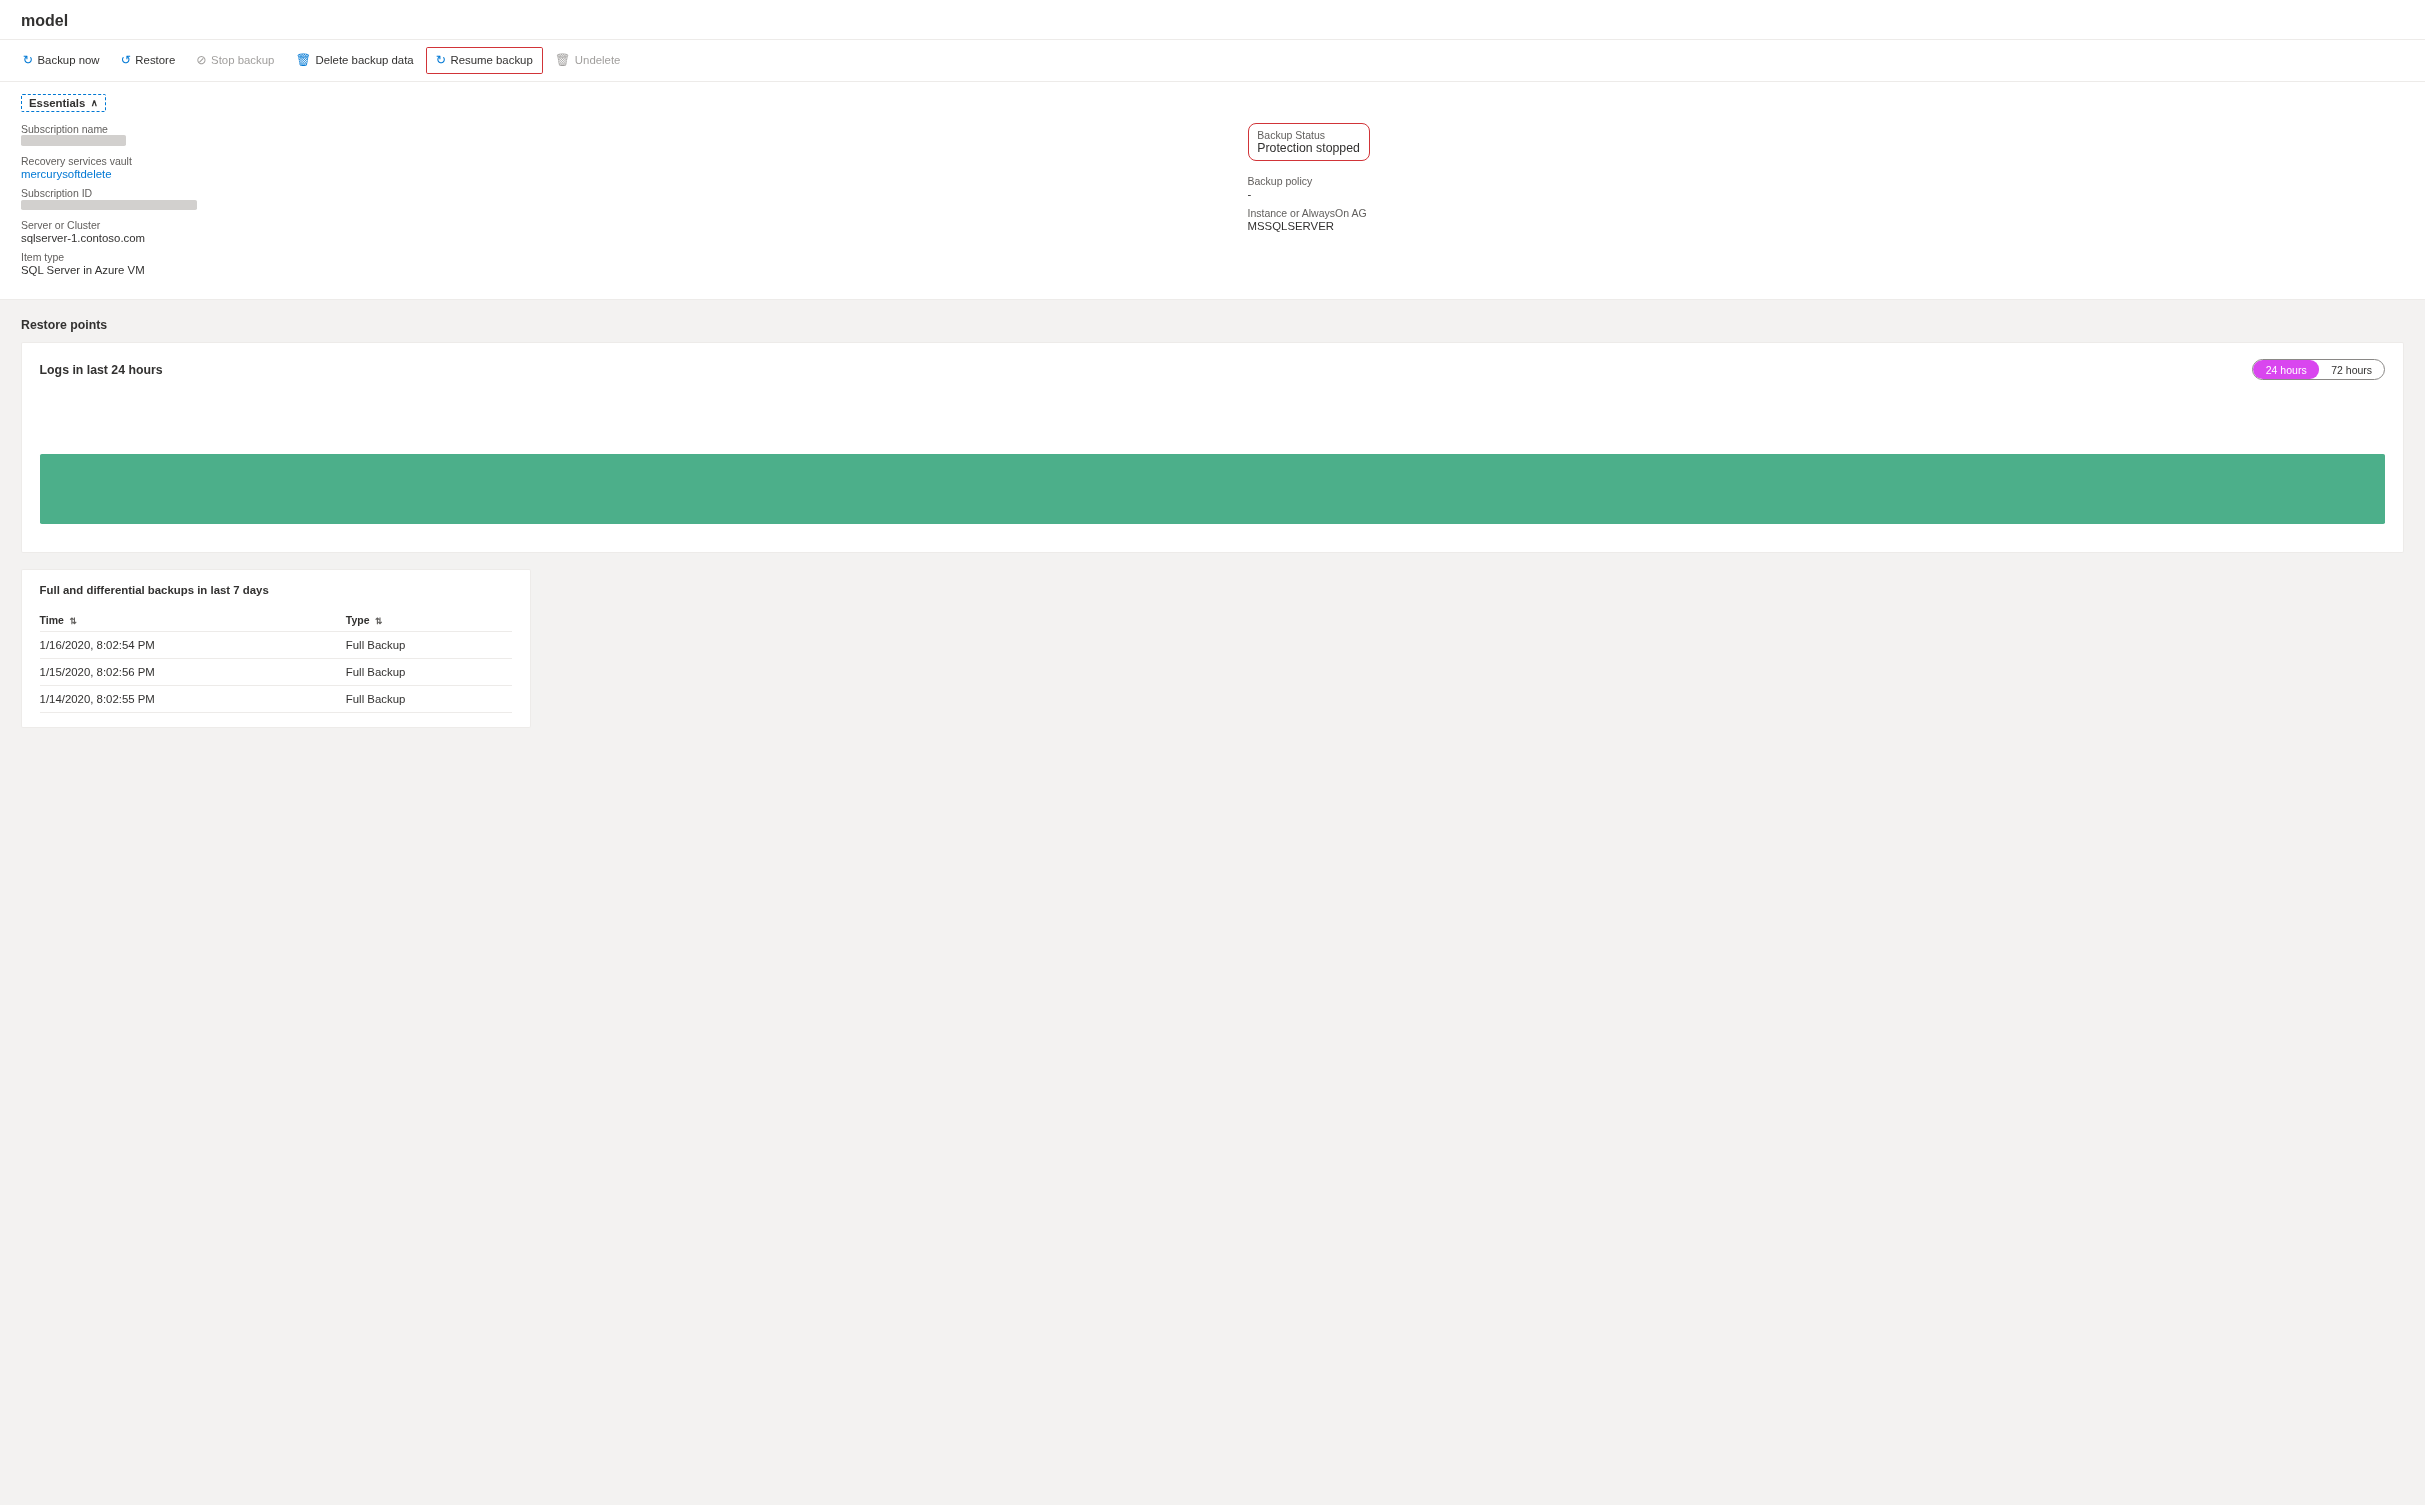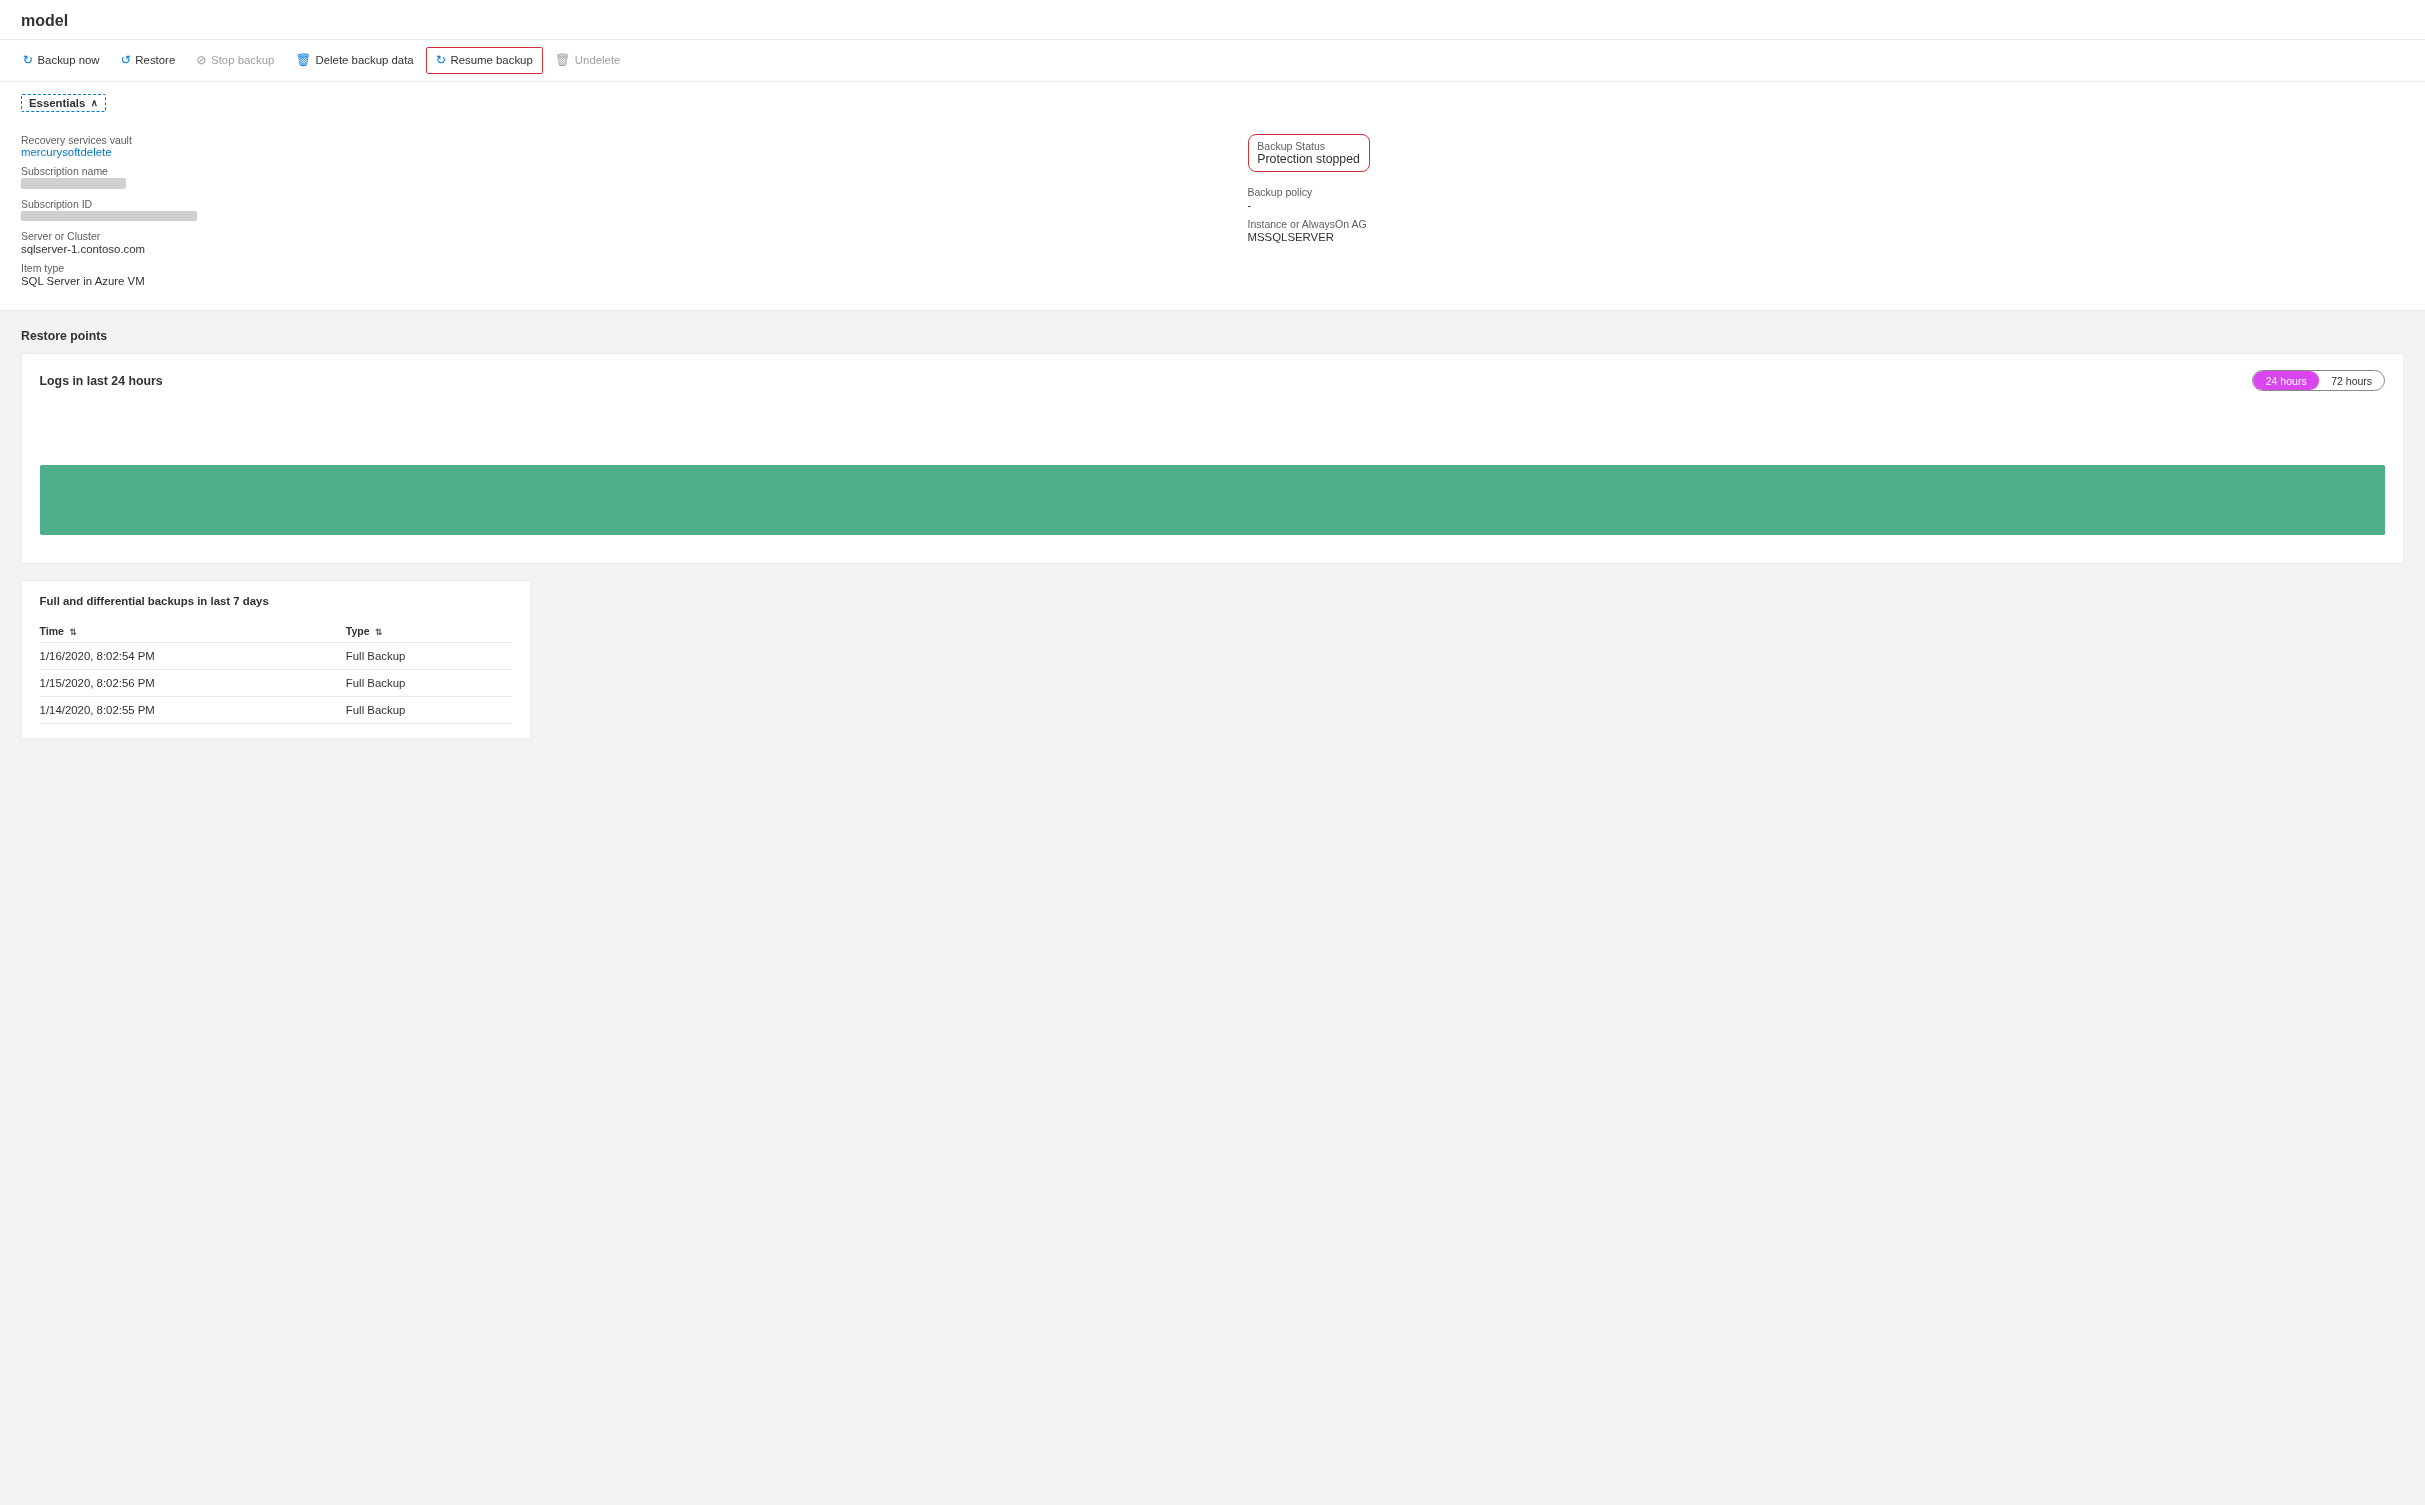--- a/index.html
+++ b/index.html
@@ -55,21 +55,21 @@
       padding: 12.3px 21px 16px 21px;
       border-bottom: 0.9px solid #edebe9;
     }
 
     .essentials-header {
       display: flex;
       align-items: center;
       gap: 5.3px;
       font-size: 11.4px;
       font-weight: 600;
-      margin-bottom: 22px;
+      margin-bottom: 11px;
       border: 1.3px dashed #0078d4;
       display: inline-flex;
       padding: 1.8px 7px;
       border-radius: 1.8px;
     }
 
     .essentials-grid {
       display: grid;
       grid-template-columns: 1fr 1fr;
       gap: 0;
@@ -289,26 +289,26 @@
 </div>
 
 <div class="essentials-section content-area">
   <div class="essentials-header">
     <span>Essentials</span>
     <span style="font-size:9.7px;">∧</span>
   </div>
   <div class="essentials-grid">
     <div class="essentials-left">
       <div class="field-row">
+        <div class="field-label">Subscription name</div>
+        <span class="field-value redacted" style="width:105px;"></span>
+      </div>
+      <div class="field-row">
         <div class="field-label">Recovery services vault</div>
         <a class="field-value link">mercurysoftdelete</a>
-      </div>
-      <div class="field-row">
-        <div class="field-label">Subscription name</div>
-        <span class="field-value redacted" style="width:105px;"></span>
       </div>
       <div class="field-row">
         <div class="field-label">Subscription ID</div>
         <span class="field-value redacted" style="width:176px;"></span>
       </div>
       <div class="field-row">
         <div class="field-label">Server or Cluster</div>
         <div class="field-value">sqlserver-1.contoso.com</div>
       </div>
       <div class="field-row">

